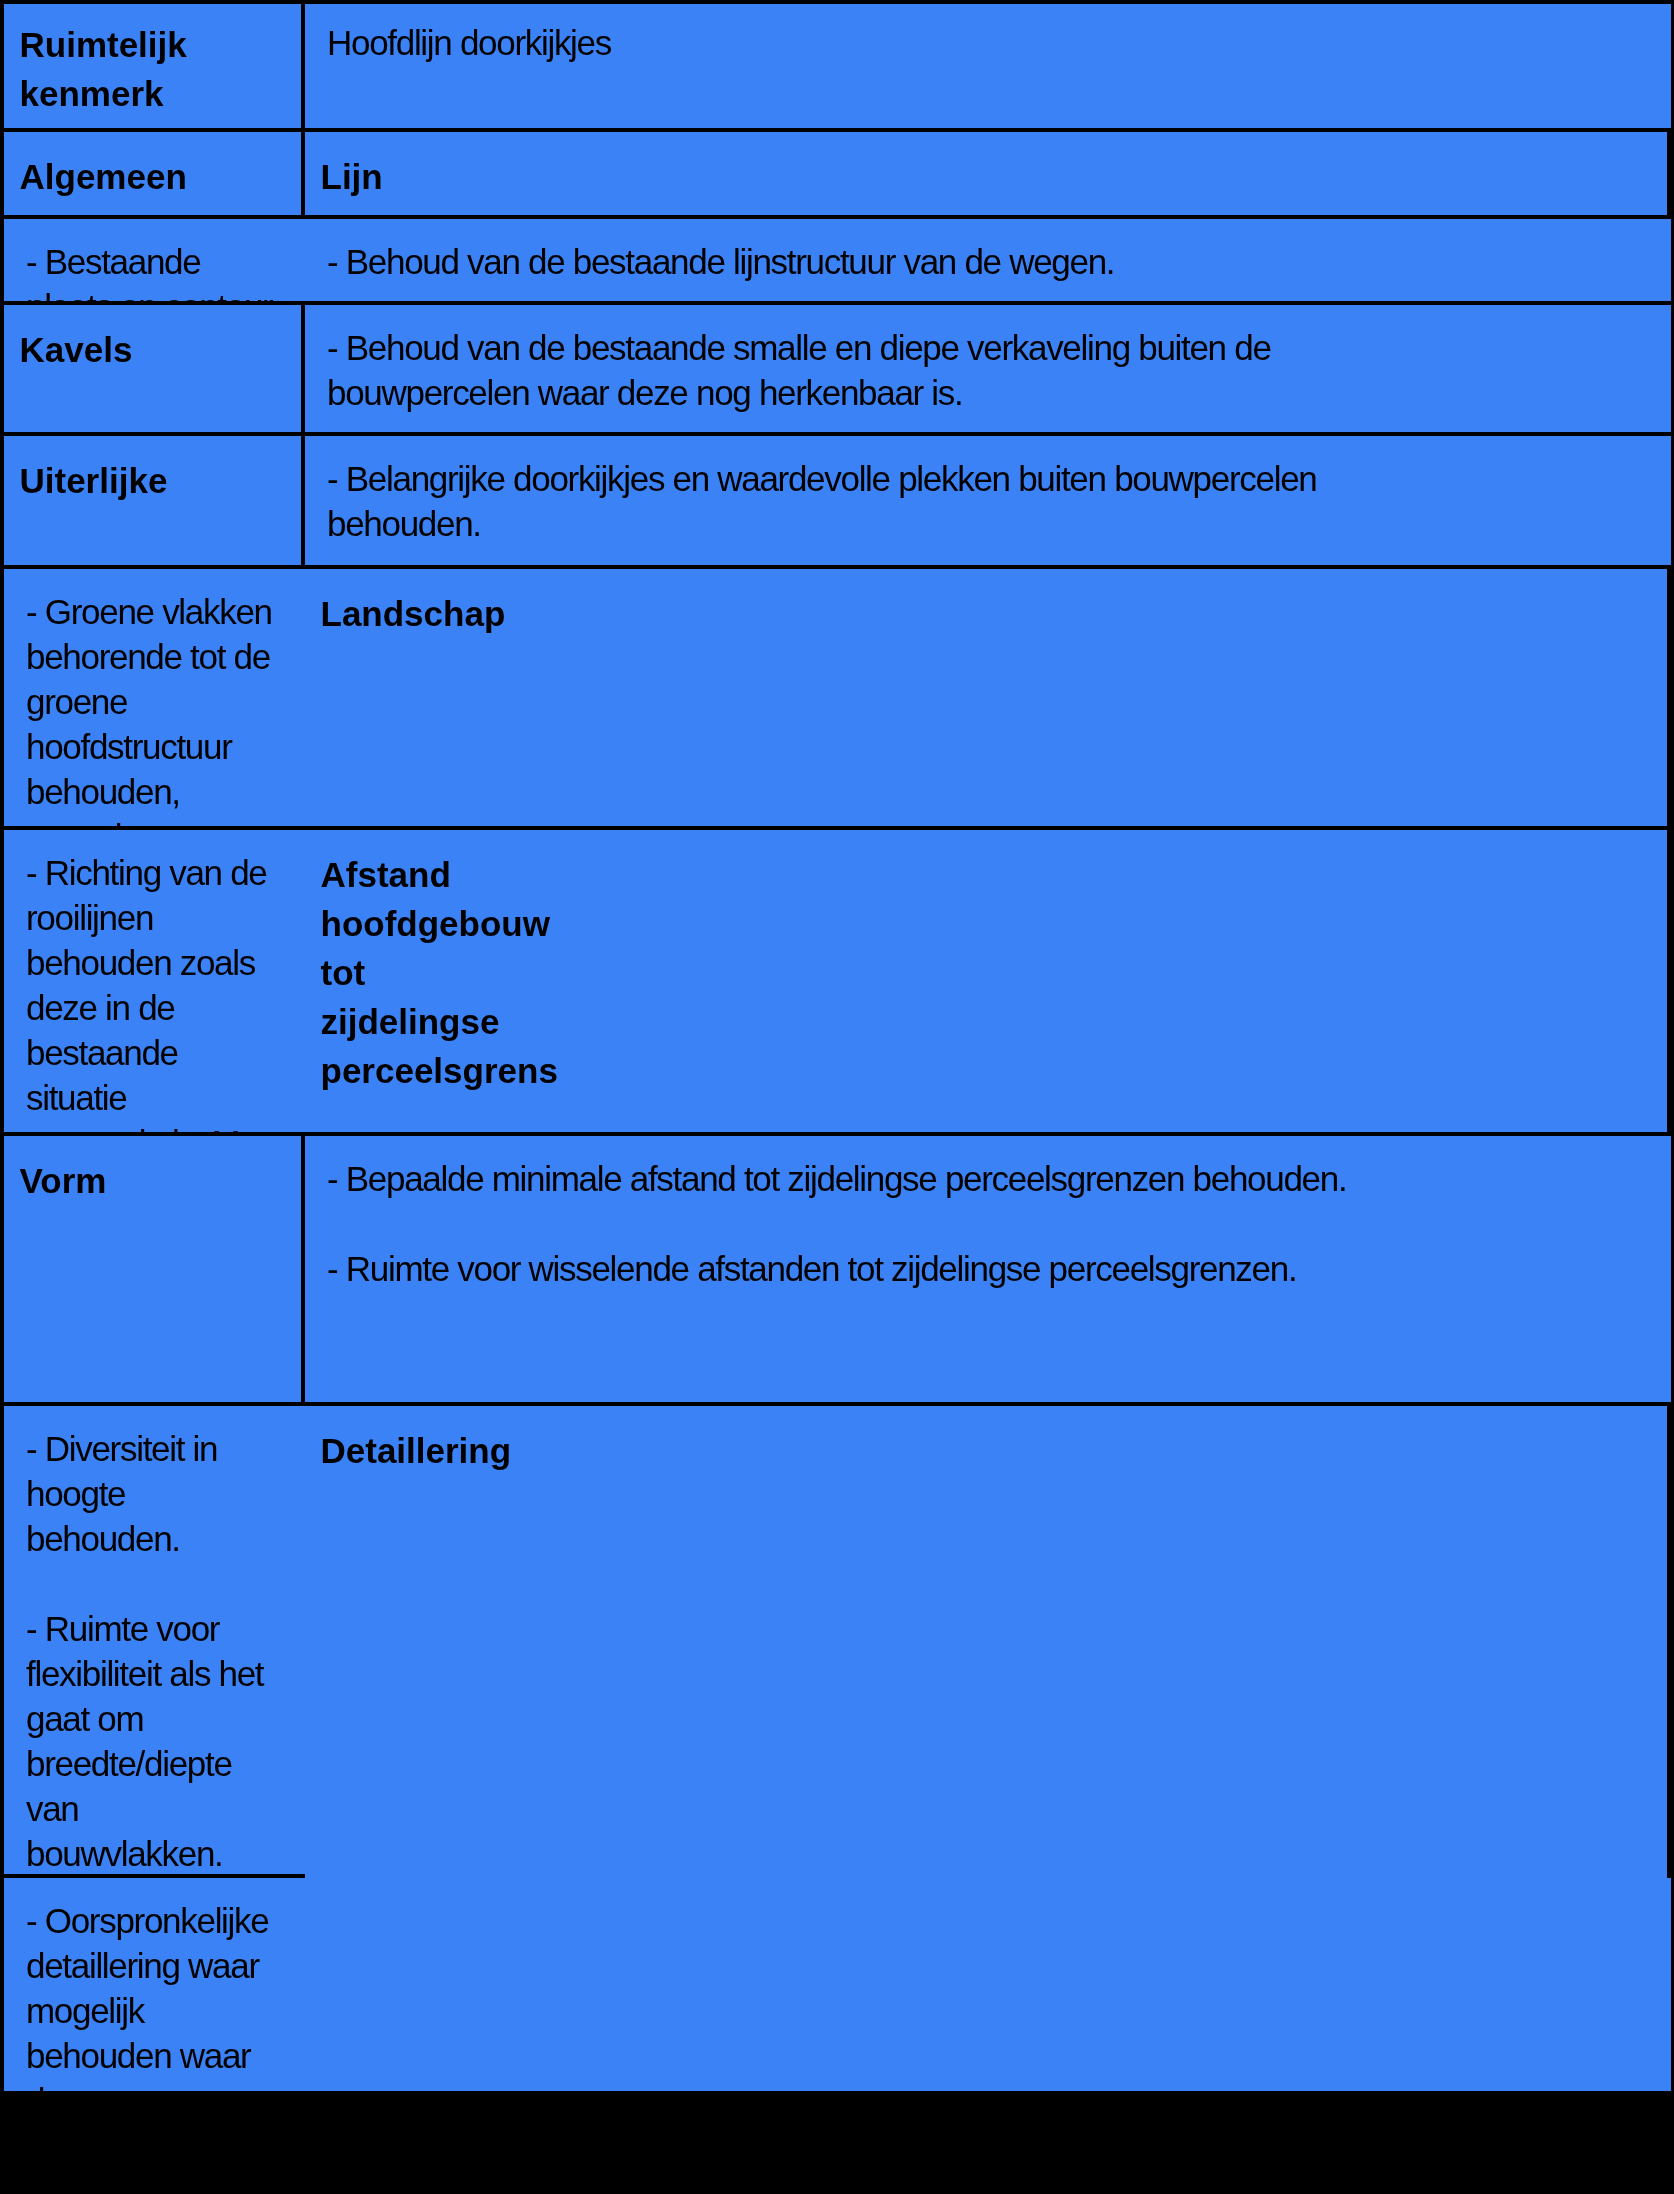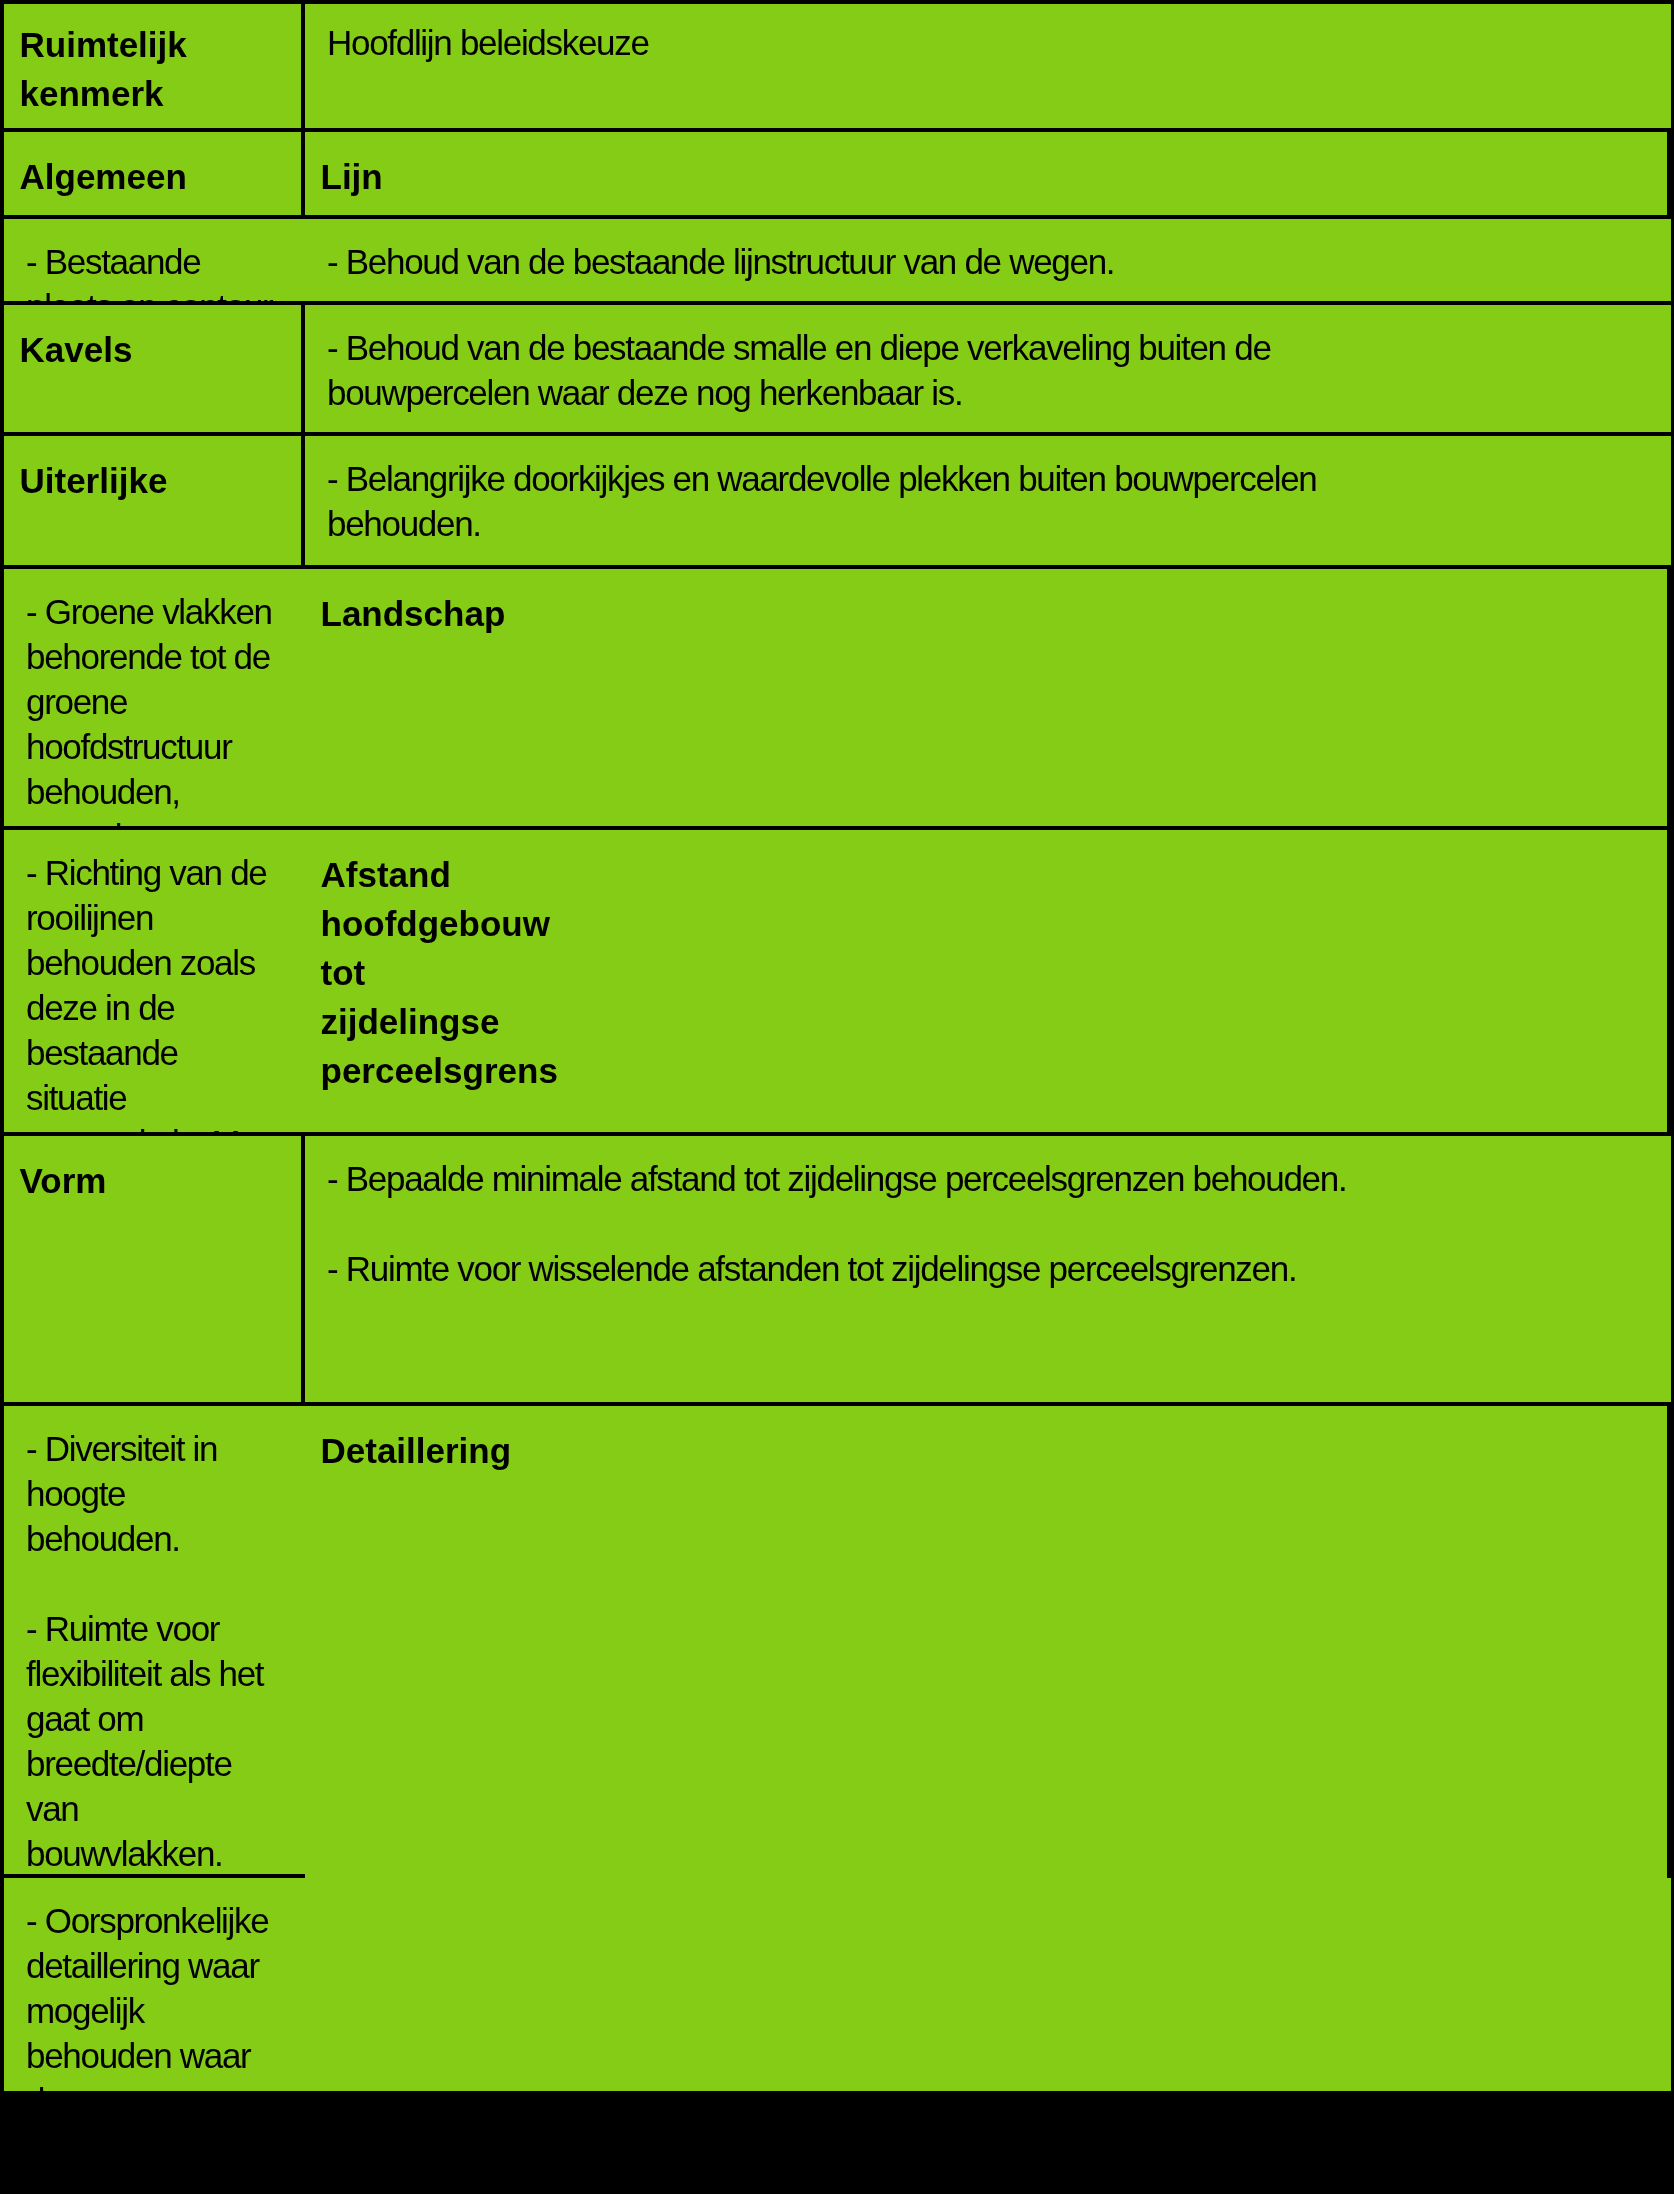--- a/index.html
+++ b/index.html
@@ -18,21 +18,21 @@
     position: absolute;
     left: 0;
     top: 0;
     width: 1675px;
     height: 2095px;
     box-sizing: border-box;
     border: 4.4px solid #000000;
     display: grid;
     grid-template-columns: 301px auto;
     grid-template-rows: 128px 87px 86px 131px 133px 261px 306px 270px 472px auto;
-    background: #84cc16;
+    background: #3b82f6;
   }
   .cell {
     box-sizing: border-box;
     border-bottom: 4.4px solid #000000;
     overflow: hidden;
     white-space: pre-line;
   }
   .cell.kenmerk {
     border-right: 4px solid #000000;
     padding: 20px 8.9px 0 15.5px;
@@ -64,21 +64,21 @@
     background: #000000;
   }
 </style>
 </head>
 <body>
 
 <div class="doc-table">
 
   <div class="cell kenmerk header-cell">Ruimtelijk
 kenmerk</div>
-  <div class="cell beleid header-cell">Hoofdlijn beleidskeuze</div>
+  <div class="cell beleid header-cell">Hoofdlijn doorkijkjes</div>
 
   <div class="cell kenmerk">Algemeen</div>
   <div class="cell kenmerk">Lijn</div>
 
   <div class="cell beleid">- Bestaande plaats en contour van legale bebouwing wordt gerespecteerd.</div>
   <div class="cell beleid">- Behoud van de bestaande lijnstructuur van de wegen.</div>
 
   <div class="cell kenmerk">Kavels</div>
   <div class="cell beleid">- Behoud van de bestaande smalle en diepe verkaveling buiten de
 bouwpercelen waar deze nog herkenbaar is.</div>

